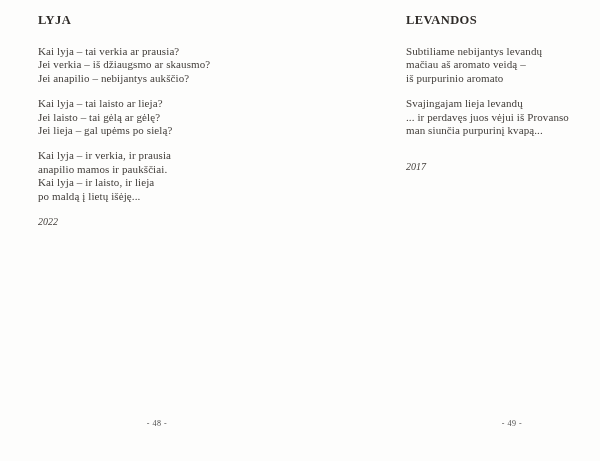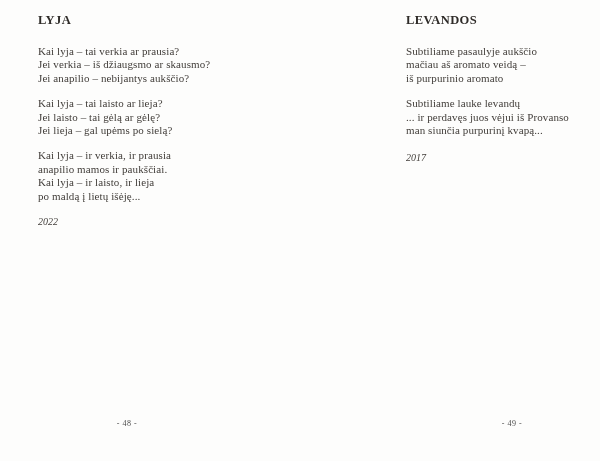--- a/index.html
+++ b/index.html
@@ -49,30 +49,30 @@
     color: var(--text);
     letter-spacing: 0.1px;
     white-space: nowrap;
   }
   .year {
     font-size: 10px;
     font-style: italic;
     color: var(--text);
     margin-top: 13px;
   }
-  .page.right .year { margin-top: 15px; }
+  .page.right .year { margin-top: 24px; }
   .page-number {
     position: absolute;
     top: 419px;
     transform: translateX(-50%);
     font-size: 8px;
     letter-spacing: 0.5px;
     color: var(--pagenum);
   }
-  .page-number.num-left  { left: 127px; }
+  .page-number.num-left  { left: 157px; }
   .page-number.num-right { left: 512px; }
 </style>
 </head>
 <body>
 
 <div class="spread">
 
   <section class="page left">
     <h1 class="poem-title">LYJA</h1>
 
@@ -96,27 +96,27 @@
     </div>
 
     <div class="year">2022</div>
   </section>
 
   <section class="page right">
     <h1 class="poem-title">LEVANDOS</h1>
 
 
     <div class="stanza">
-      <div class="line">Subtiliame pasaulyje aukščio</div>
+      <div class="line">Subtiliame nebijantys levandų</div>
       <div class="line">mačiau aš aromato veidą –</div>
       <div class="line">iš purpurinio aromato</div>
     </div>
 
     <div class="stanza">
-      <div class="line">Subtiliame lauke levandų</div>
+      <div class="line">Svajingajam lieja levandų</div>
       <div class="line">... ir perdavęs juos vėjui iš Provanso</div>
       <div class="line">man siunčia purpurinį kvapą...</div>
     </div>
 
     <div class="year">2017</div>
   </section>
 
   <div class="page-number num-left">- 48 -</div>
   <div class="page-number num-right">- 49 -</div>
 

